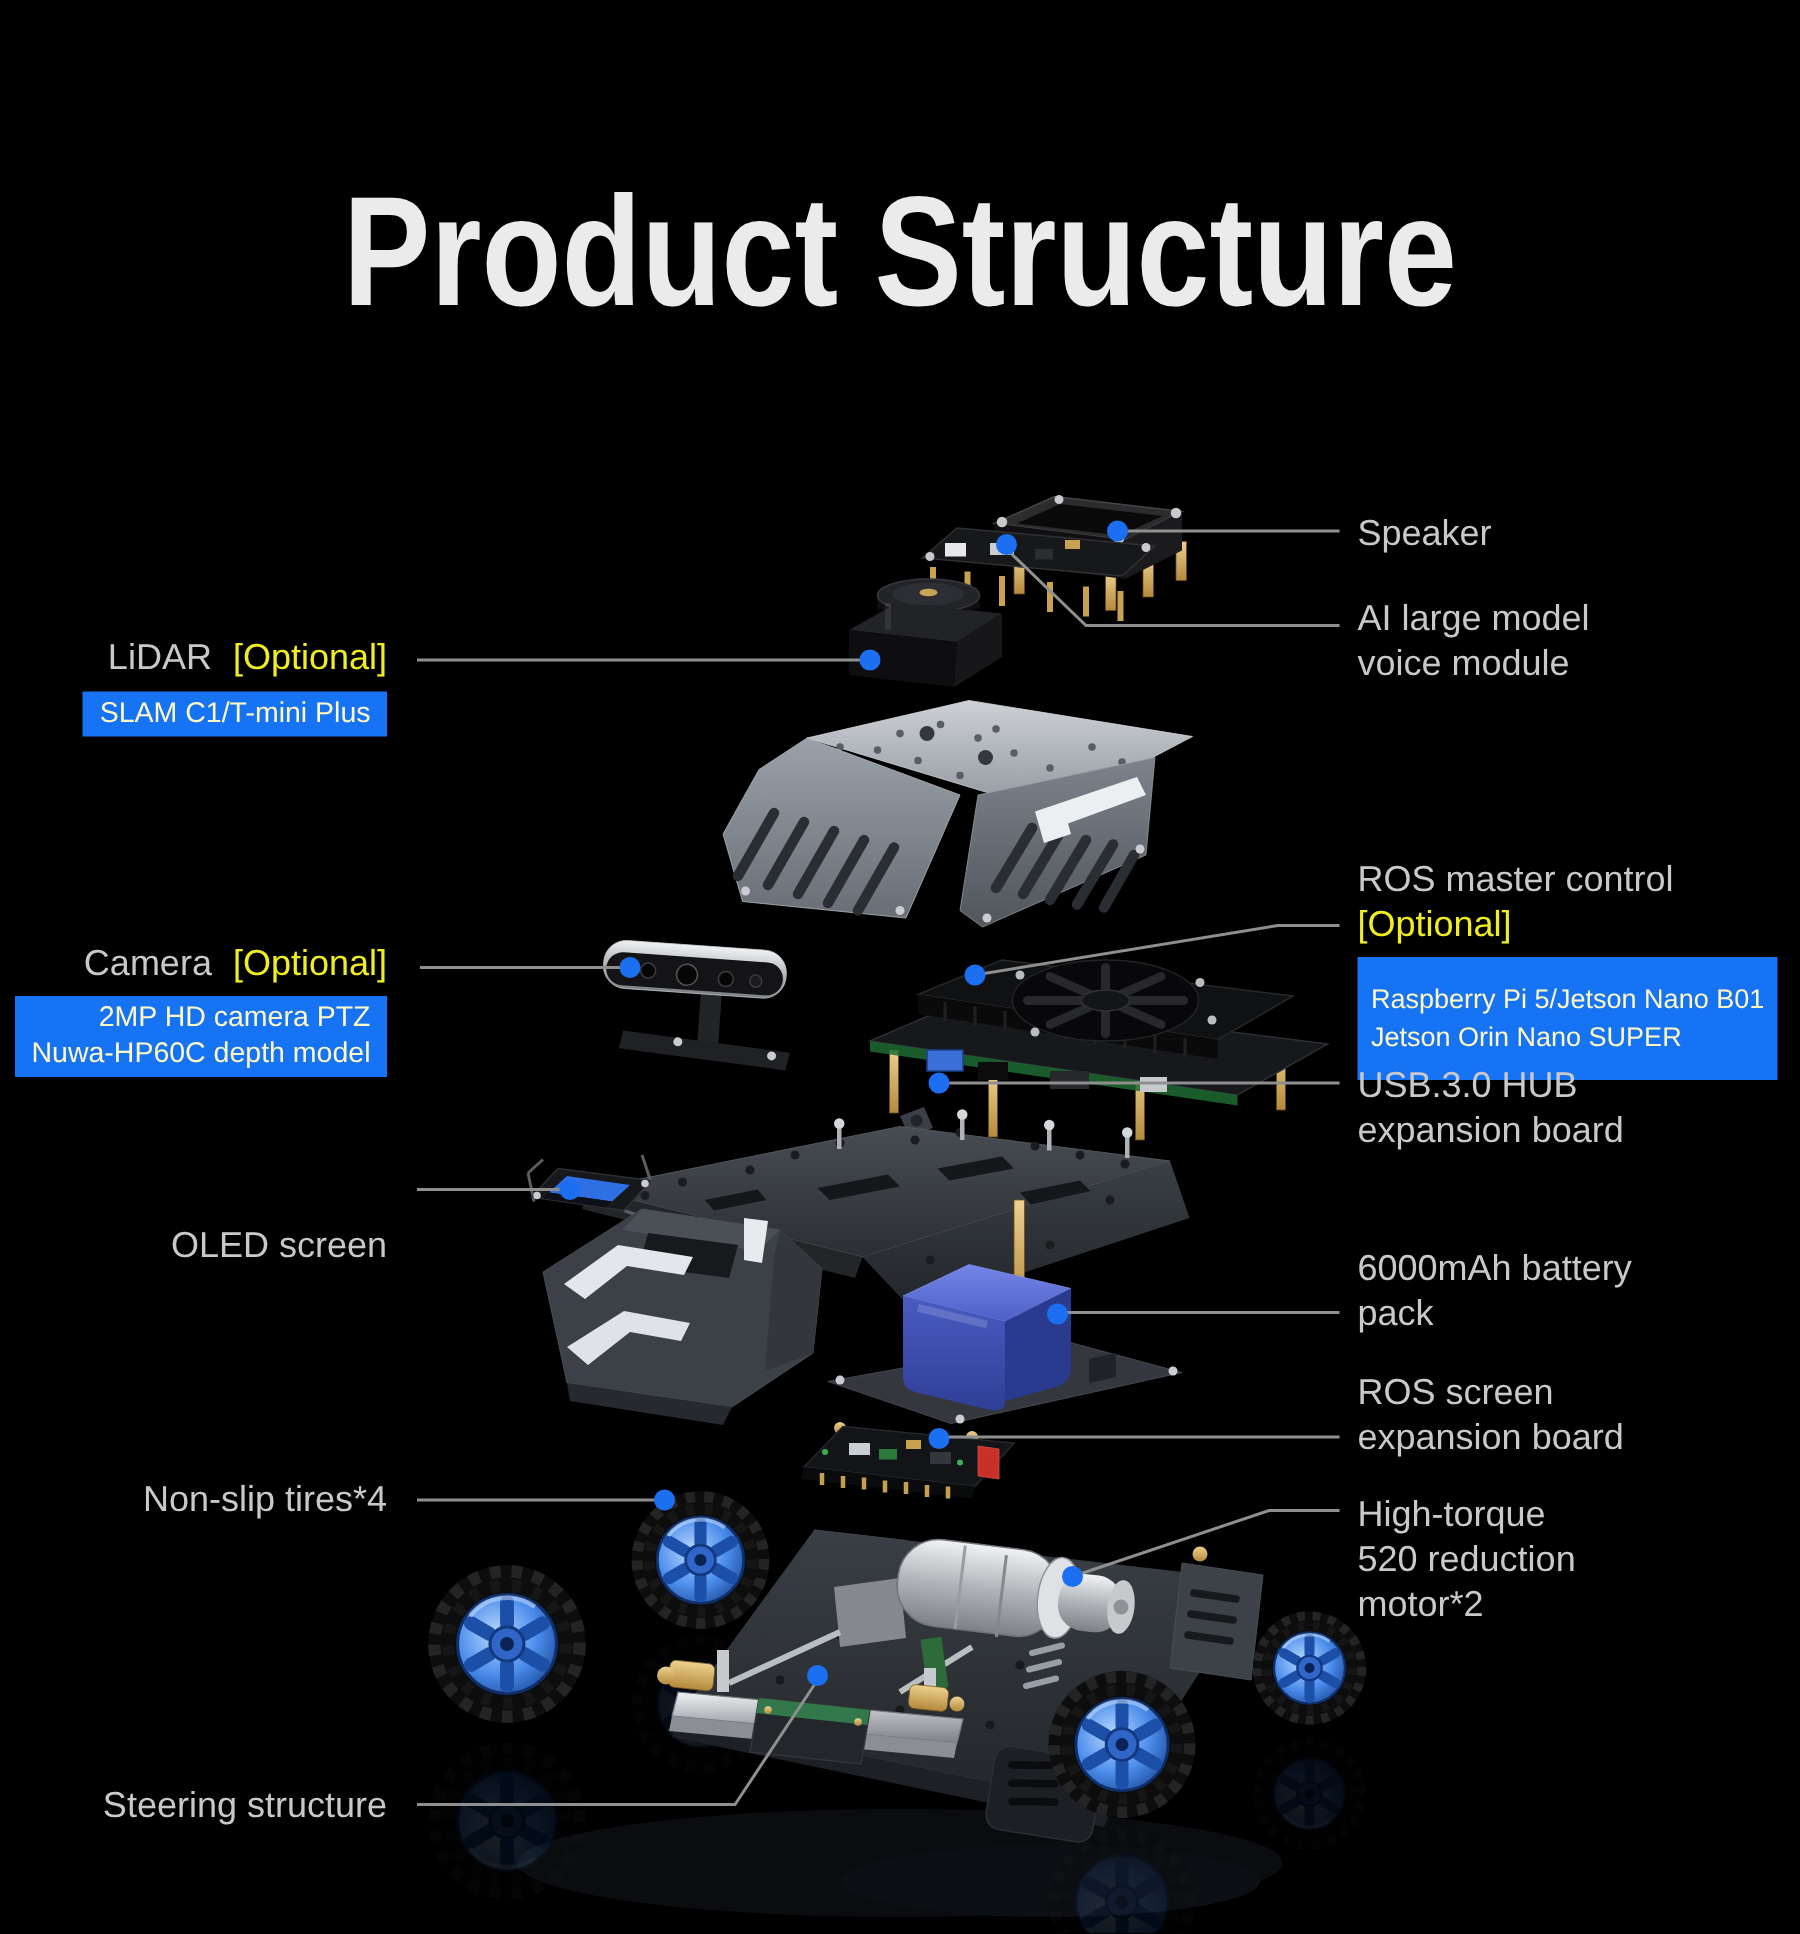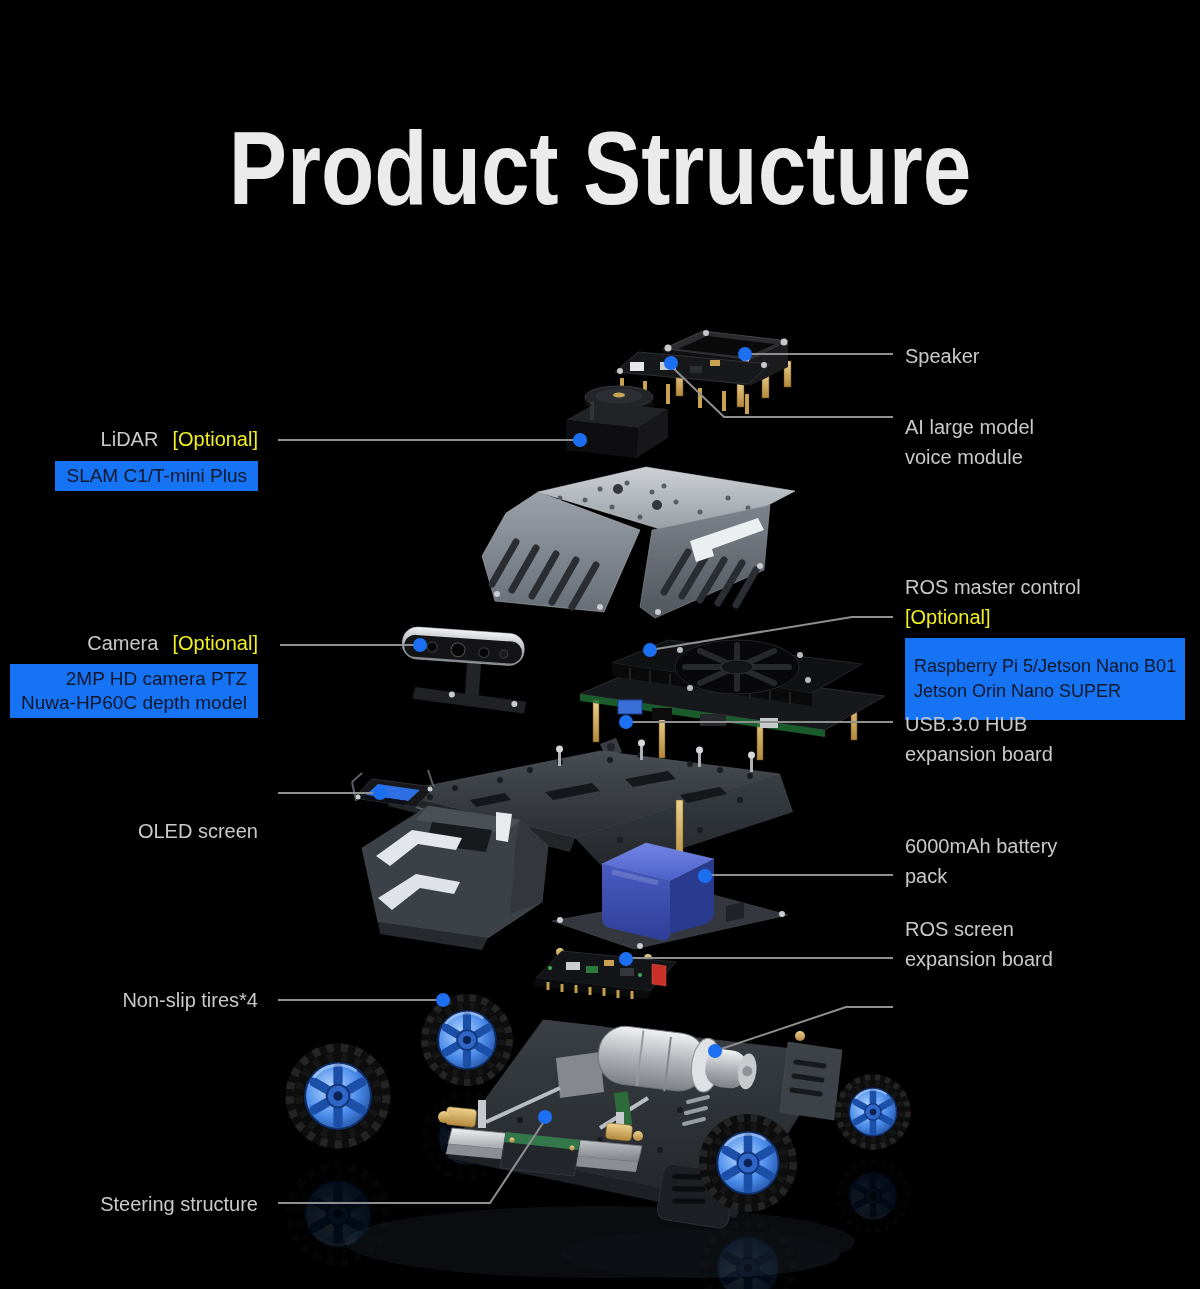--- a/index.html
+++ b/index.html
@@ -1,26 +1,26 @@
 <!DOCTYPE html>
 <html><head>
 <meta charset="utf-8">
 <style>
   html,body{margin:0;padding:0;background:#000;}
   .stage{position:relative;width:1200px;height:1289px;background:#000;overflow:hidden;
          font-family:"Liberation Sans",sans-serif;}
   .title{position:absolute;left:0;right:0;top:116px;margin:0;text-align:center;
          font-size:104px;font-weight:700;color:#ebebeb;line-height:1;
          transform:scaleX(.84);transform-origin:center;letter-spacing:0;}
-  .lbl{position:absolute;font-size:20px;color:#c9c9c9;line-height:30px;white-space:nowrap;}
+  .lbl{position:absolute;font-size:24px;color:#c9c9c9;line-height:30px;white-space:nowrap;}
   .lbl .opt{color:#f0ee21;margin-left:14px;}
   .lbl .optline{color:#f0ee21;}
   .left{right:942px;text-align:left;}
   .right{left:905px;text-align:left;}
-  .badge{position:absolute;background:#1673f4;color:#0f172a;font-size:19px;line-height:24px;
+  .badge{position:absolute;background:#1673f4;color:#fef9c3;font-size:19px;line-height:24px;
          padding:3px 11px;white-space:nowrap;}
   .badge.left-badge{right:942px;text-align:right;}
   .badge.right-badge{left:905px;text-align:left;font-size:18px;line-height:25px;padding:16px 9px;}
   svg.art{position:absolute;left:0;top:0;}
 </style>
 </head>
 <body>
 
 <div class="stage">
 
@@ -493,21 +493,21 @@
   </div>
 
   <div class="lbl left" style="top:1189px">
     <span>Steering structure</span>
   </div>
 
   <div class="lbl right" style="top:341px">
     <div>Speaker</div>
   </div>
 
-  <div class="lbl right" style="top:412px">
+  <div class="lbl right" style="top:398px">
     <div>AI large model</div>
     <div>voice module</div>
   </div>
 
   <div class="lbl right" style="top:572px">
     <div>ROS master control</div>
     <div class="optline">[Optional]</div>
   </div>
   <div class="badge right-badge" style="top:638px">
     <div>Raspberry Pi 5/Jetson Nano B01</div>
@@ -522,14 +522,19 @@
   <div class="lbl right" style="top:831px">
     <div>6000mAh battery</div>
     <div>pack</div>
   </div>
 
   <div class="lbl right" style="top:914px">
     <div>ROS screen</div>
     <div>expansion board</div>
   </div>
 
+  <div class="lbl right" style="top:995px">
+    <div>High-torque</div>
+    <div>520 reduction</div>
+    <div>motor*2</div>
+  </div>
 
 </div>
 
 </body></html>

